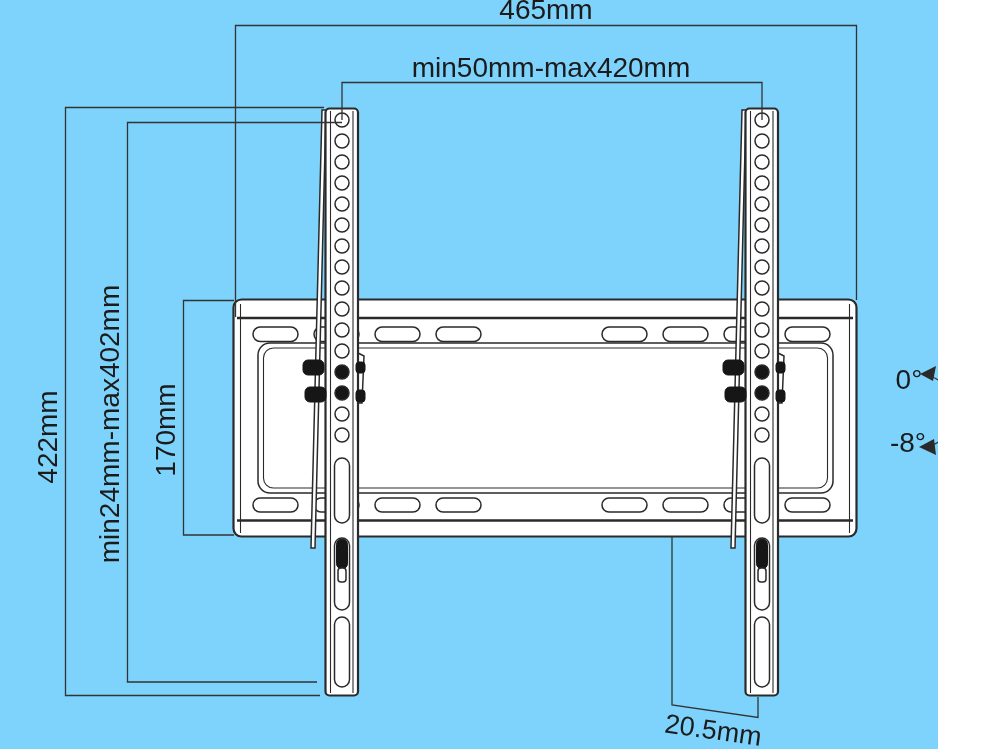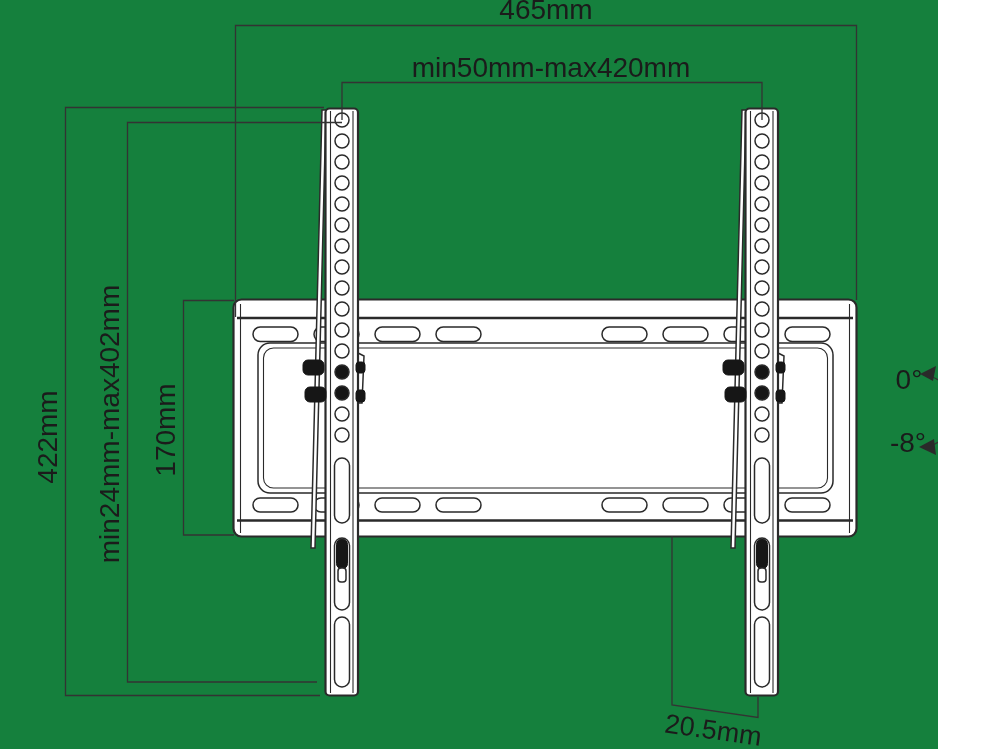--- a/index.html
+++ b/index.html
@@ -1,16 +1,16 @@
 <!DOCTYPE html>
 <html><head>
 <meta charset="utf-8">
 <style>
   html,body{margin:0;padding:0;background:#ffffff;}
-  #stage{position:relative;width:938px;height:749px;background:#15803d;overflow:hidden;}
+  #stage{position:relative;width:938px;height:749px;background:#7dd3fc;overflow:hidden;}
   svg{display:block;}
   text{
     font-family:"Liberation Sans","DejaVu Sans",sans-serif;
     fill:#1b1b1b;
   }
   .dim-label{font-size:28px;}
   .dim-label-sm{font-size:27px;}
   .edge{fill:#ffffff;stroke:#2a2a2a;stroke-width:2.2;}
   .edge-thin{fill:#ffffff;stroke:#2a2a2a;stroke-width:1.5;}
   .fold{fill:none;stroke:#2a2a2a;stroke-width:2.6;}

